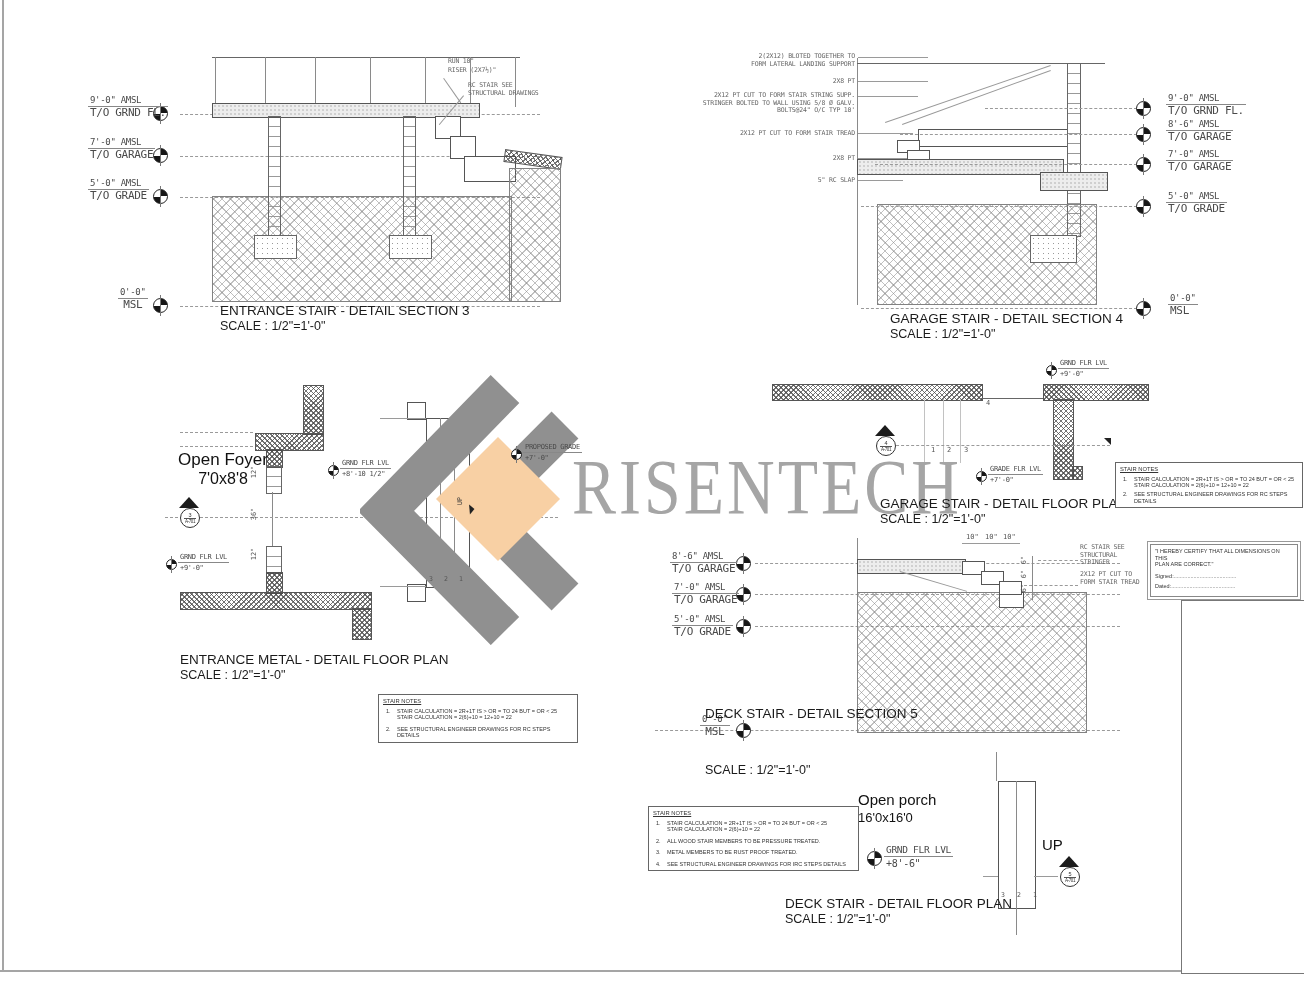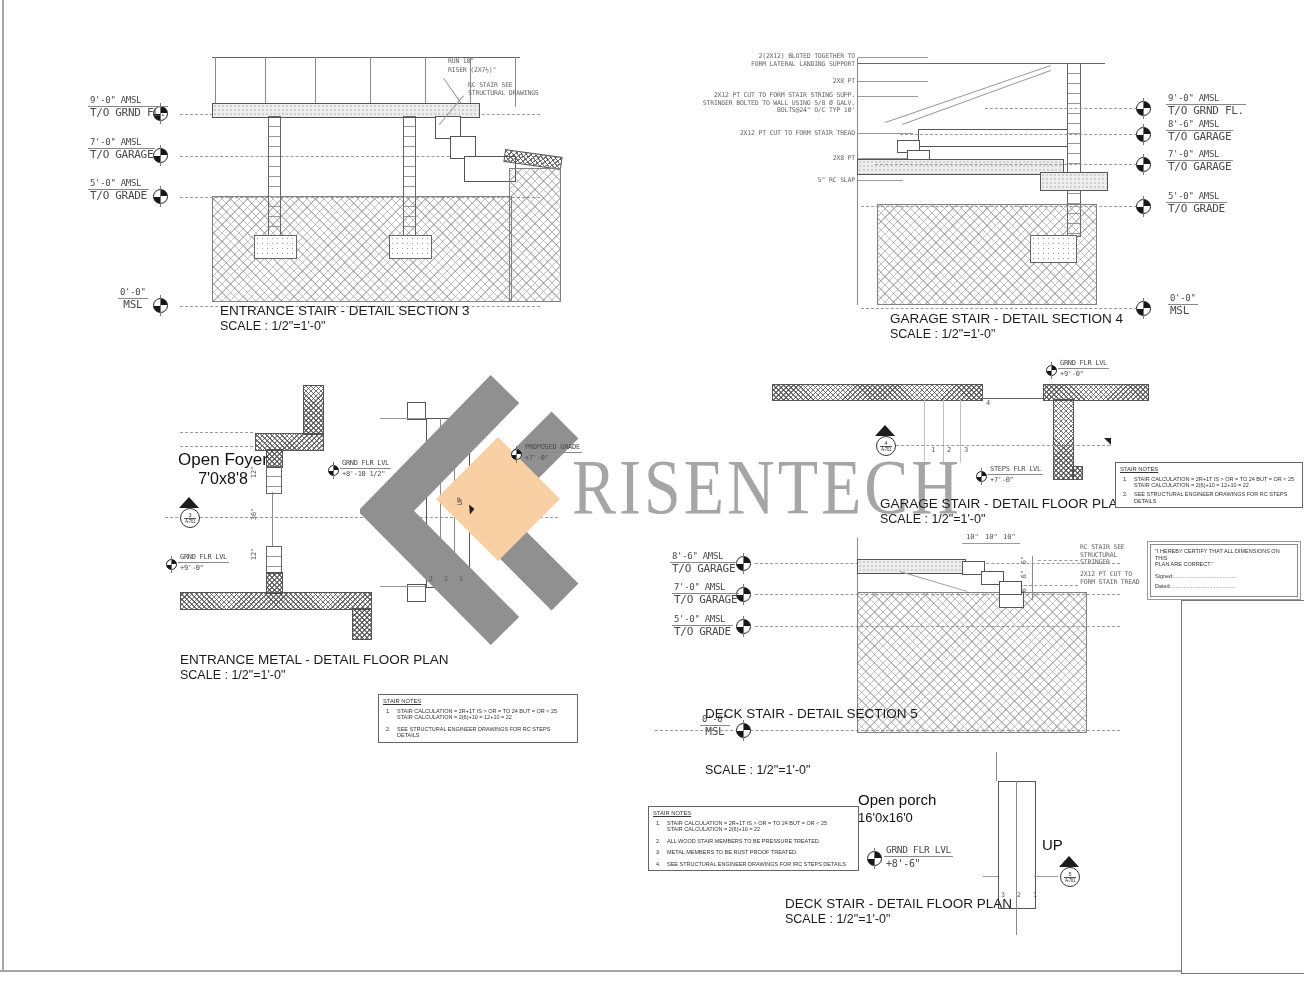--- a/index.html
+++ b/index.html
@@ -273,21 +273,21 @@
     <div class="n">4</div>
     <div class="s">A-701</div>
   </div>
   <div class="abs datum sm" style="left:1046px;top:365px"></div>
   <div class="abs lvl cad" style="left:1058px;top:359px">
     <div class="e" style="font-size:7px;line-height:8px">GRND FLR LVL</div>
     <div class="t" style="font-size:7px;line-height:8px">+9'-0"</div>
   </div>
   <div class="abs datum sm" style="left:976px;top:471px"></div>
   <div class="abs lvl cad" style="left:988px;top:465px">
-    <div class="e" style="font-size:7px;line-height:8px">STEPS FLR LVL</div>
+    <div class="e" style="font-size:7px;line-height:8px">GRADE FLR LVL</div>
     <div class="t" style="font-size:7px;line-height:8px">+7'-0"</div>
   </div>
   <div class="abs title" style="left:880px;top:496px">GARAGE STAIR - DETAIL FLOOR PLAN</div>
   <div class="abs scalel" style="left:880px;top:512px">SCALE : 1/2"=1'-0"</div>
 
   <div class="abs notes" style="left:1115px;top:462px;width:178px">
     <div class="h">STAIR NOTES</div>
     <div class="row">
       <span class="num">1.</span>
       <span class="ln">

